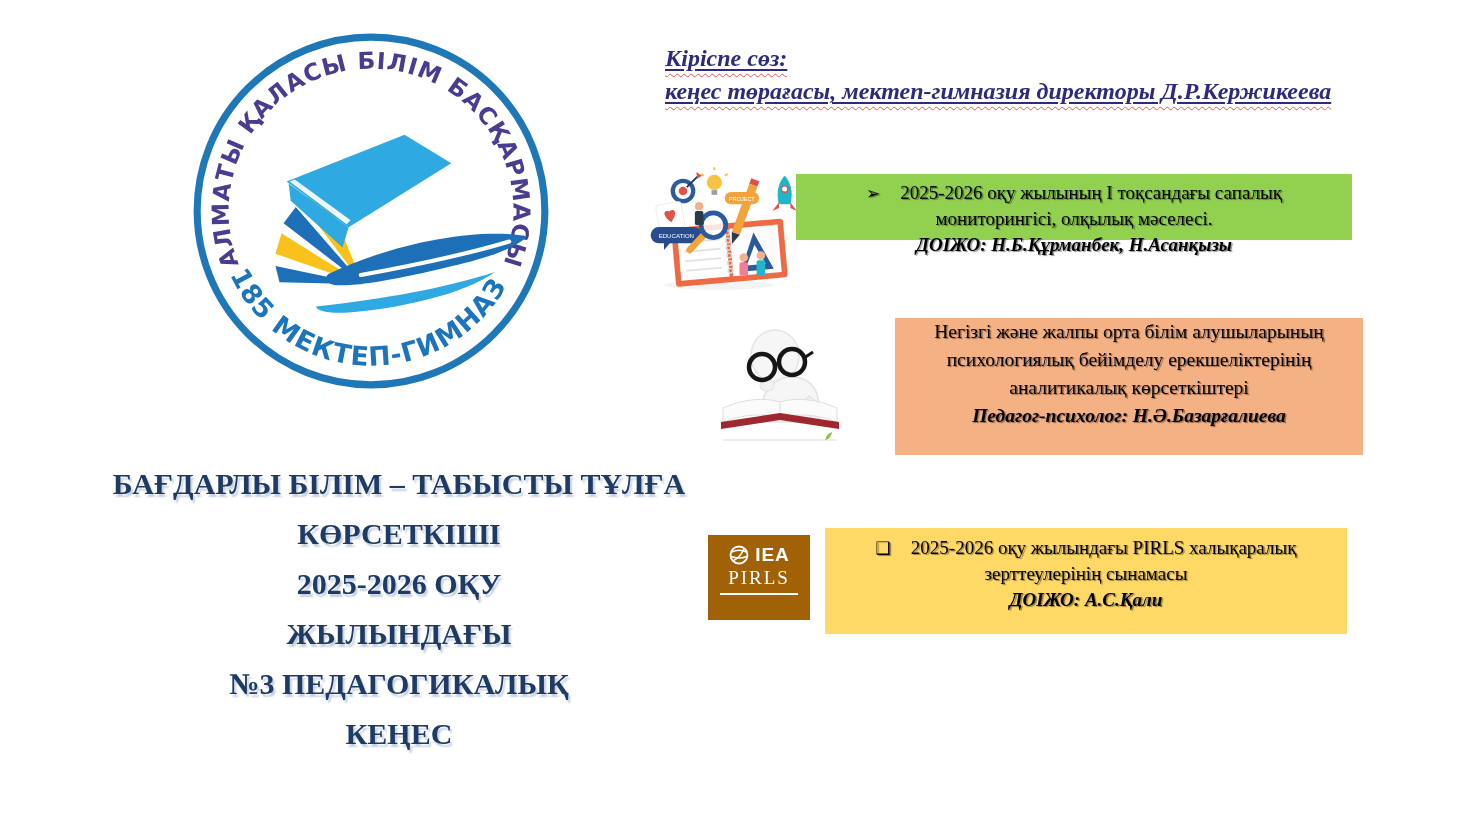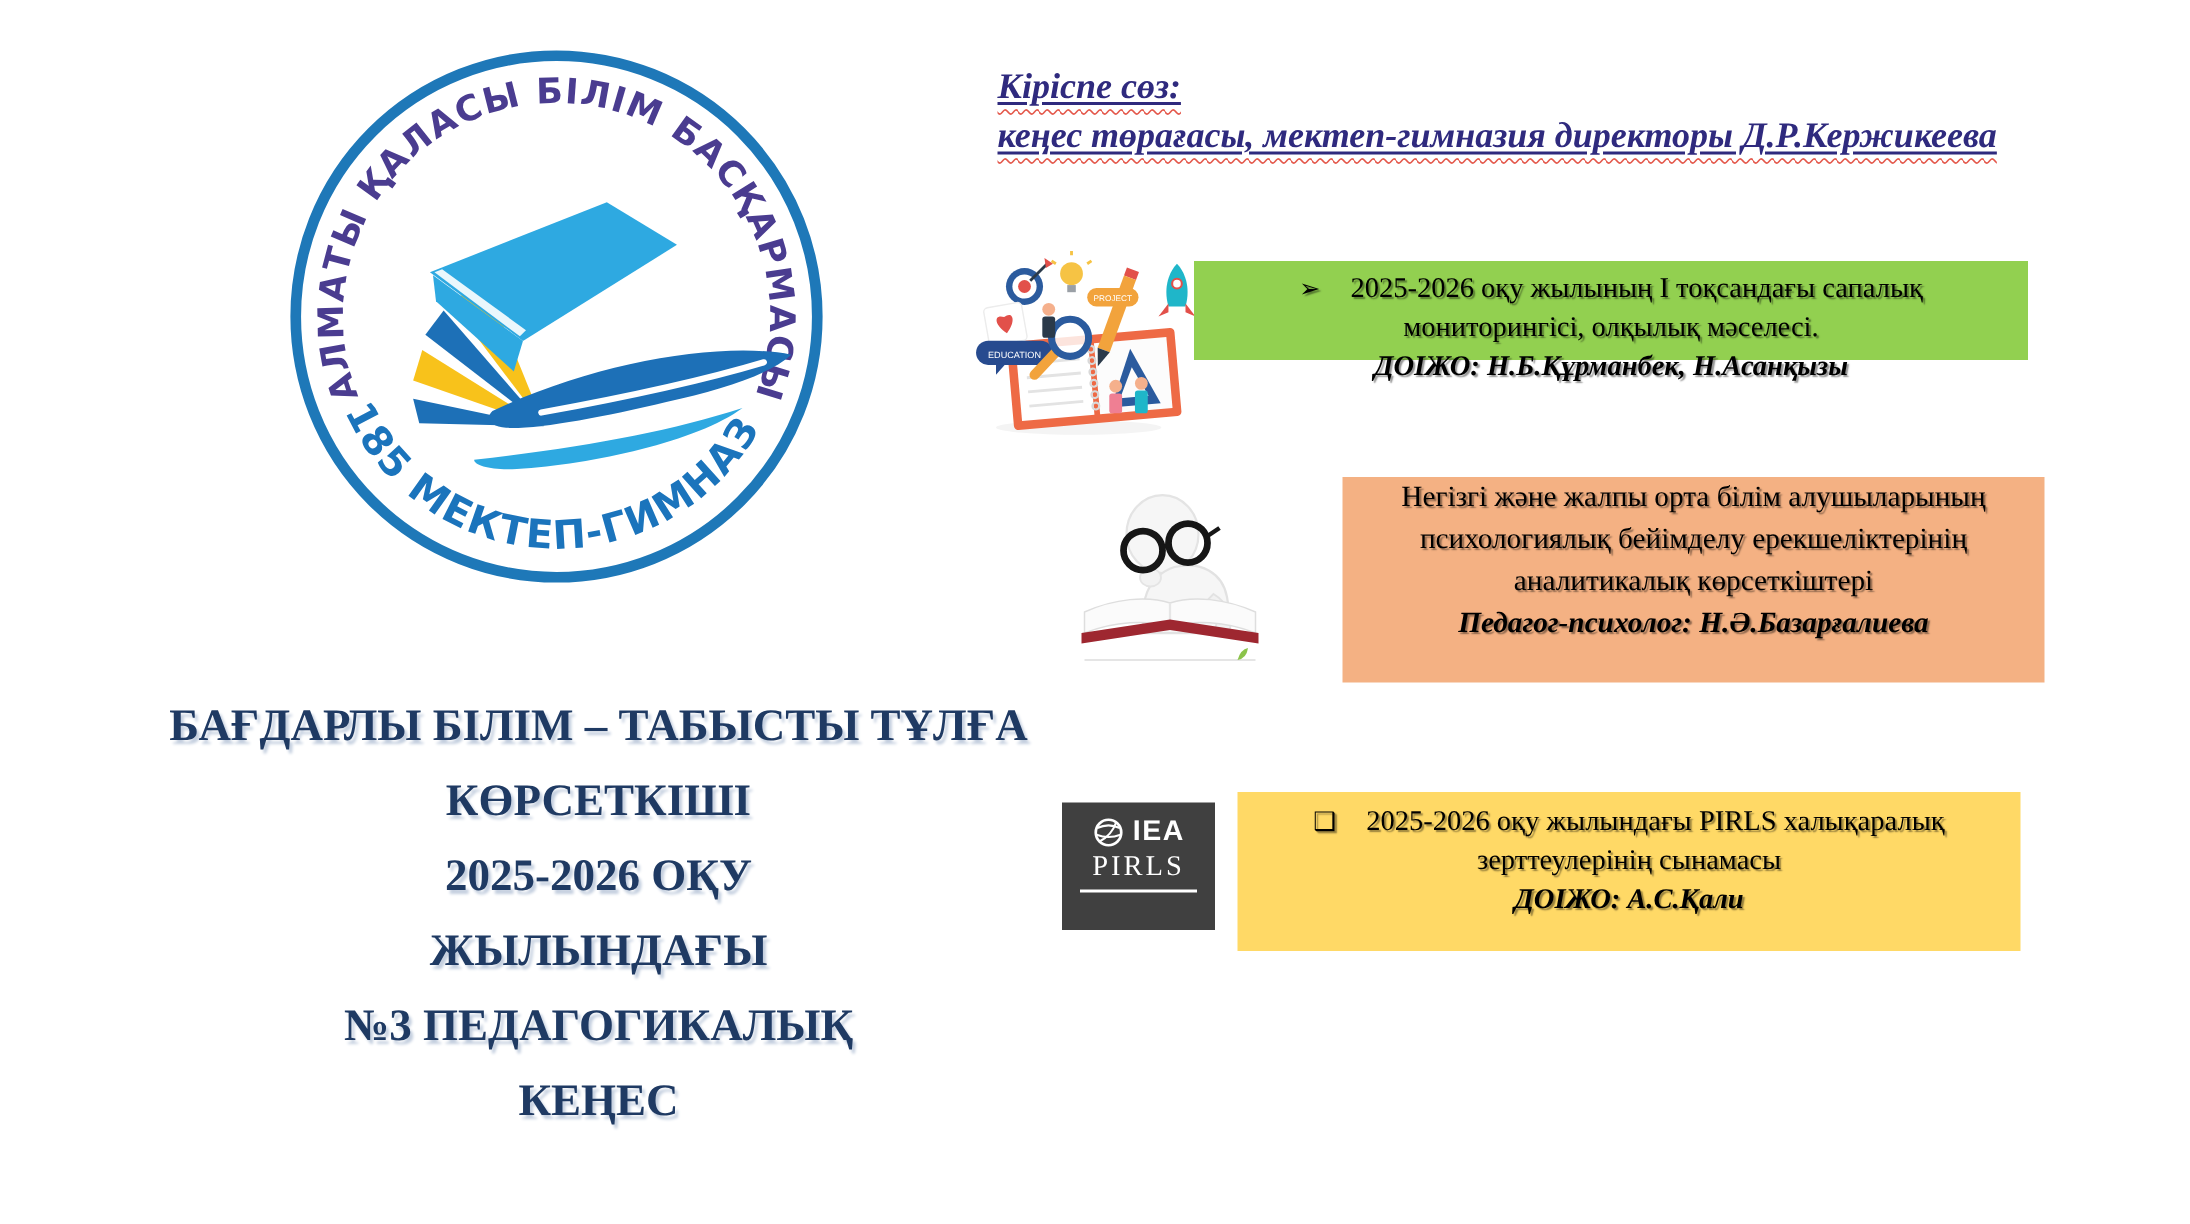--- a/index.html
+++ b/index.html
@@ -24,21 +24,21 @@
 
   
   .title{left:28px;top:459px;width:742px;text-align:center;color:#1f3a63;font-weight:bold;
          font-size:30px;line-height:50px;text-shadow:2px 3px 2px #c4cfdf;}
 
   
   .logo-top{font-family:"DejaVu Sans",sans-serif;font-weight:bold;font-size:23px;fill:#4a3c90;letter-spacing:1px;}
   .logo-bottom{font-family:"DejaVu Sans",sans-serif;font-weight:bold;font-size:26px;fill:#1b74bc;letter-spacing:1px;}
 
   
-  .pirls{left:708px;top:535px;width:102px;height:85px;background:#404040;color:#fff;text-align:center;
+  .pirls{left:708px;top:535px;width:102px;height:85px;background:#a16207;color:#fff;text-align:center;
          box-sizing:border-box;padding-top:9px;}
   .pirls-top{display:flex;align-items:center;justify-content:center;gap:5px;
              font-family:"Liberation Sans",sans-serif;font-weight:bold;font-size:19px;letter-spacing:1px;}
   .pirls-word{font-family:"Liberation Serif",serif;font-size:19px;letter-spacing:2px;margin-top:1px;}
   .pirls-rule{width:78px;height:2px;background:#fff;margin:4px auto 0;}
 
   .bubble-text{font-family:"Liberation Sans",sans-serif;fill:#fff;}
 </style>
 </head>
 <body>

